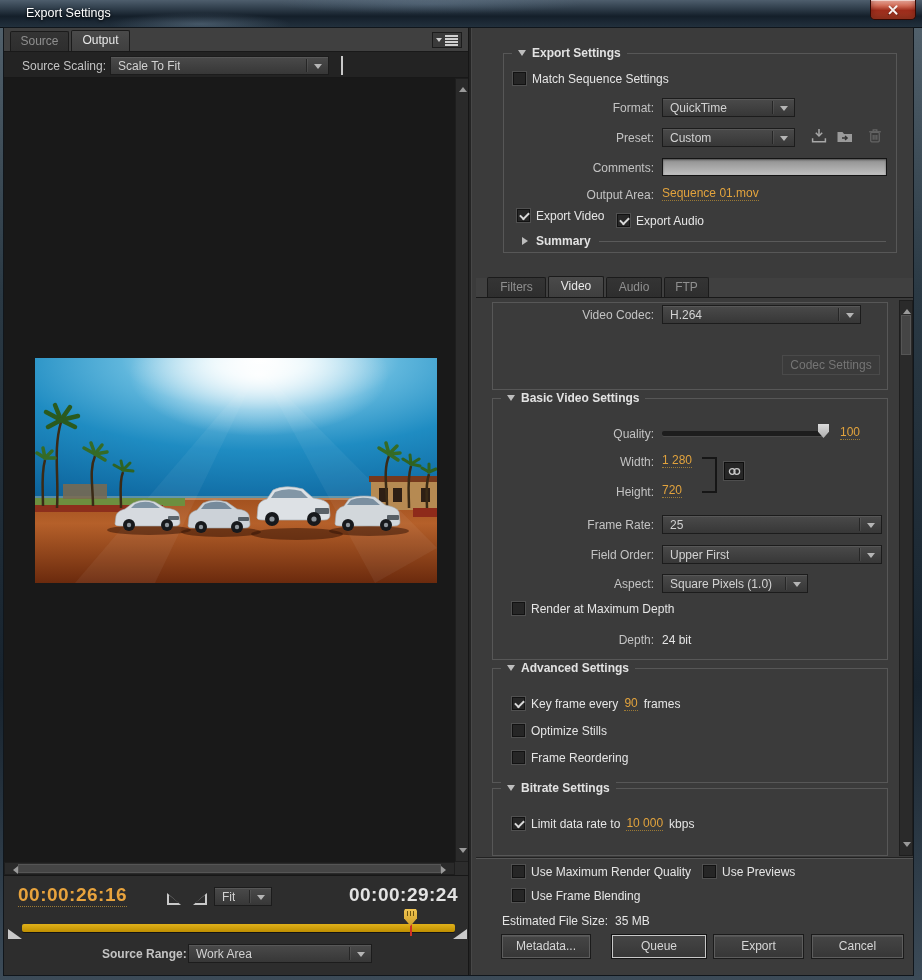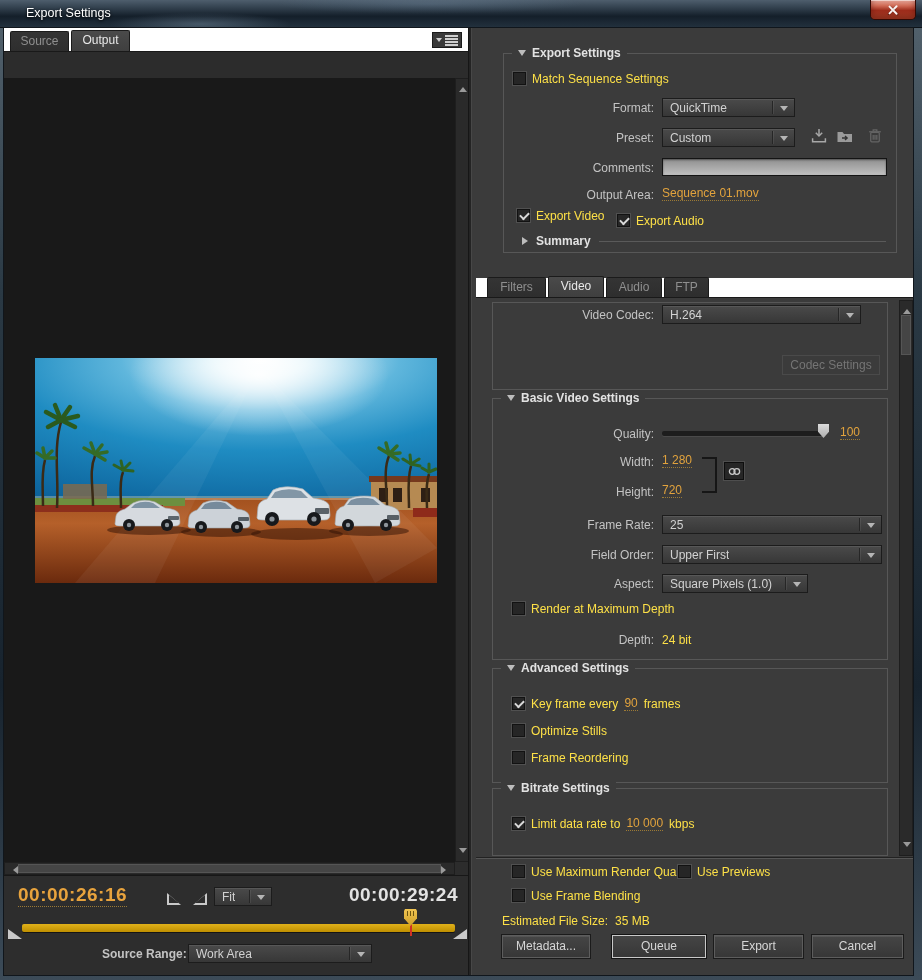--- a/index.html
+++ b/index.html
@@ -26,21 +26,21 @@
   .close-x::before,.close-x::after{content:'';position:absolute;left:4px;top:-1px;width:2.4px;height:12px;
     background:#fdf4f2;border-radius:1px;box-shadow:0 1px 1px rgba(0,0,0,.5);}
   .close-x::before{transform:rotate(45deg);} .close-x::after{transform:rotate(-45deg);}
   
   .dlg-body{position:absolute;left:4px;top:28px;width:909px;height:947px;background:#3b3b3b;outline:1px solid #10161c;}
   .left-panel{position:absolute;left:0;top:0;width:464px;height:947px;background:#2c2c2c;}
   .panel-divider{position:absolute;left:464px;top:0;width:4px;height:947px;background:#242424;border-left:1px solid #161616;border-right:1px solid #474747;}
   .right-panel{position:absolute;left:468px;top:0;width:441px;height:947px;background:#3b3b3b;}
   .rp{position:absolute;left:4px;top:0;right:0;bottom:0;}
   
-  .lbl{color:#fde047;}
+  .lbl{color:#e5e5e5;}
   .flabel{position:absolute;left:20px;width:158px;text-align:right;color:#c3c3c3;white-space:nowrap;}
   .hot{color:#e2a33d;border-bottom:1px dotted #9c7a35;line-height:13px;white-space:nowrap;cursor:pointer;}
   .dd{position:absolute;height:19px;background:linear-gradient(180deg,#4a4a4a,#373737);
     border:1px solid #1c1c1c;box-shadow:inset 0 1px 0 rgba(255,255,255,.08);
     display:flex;align-items:center;padding:0 26px 0 7px;color:#d2d2d2;cursor:pointer;overflow:hidden;}
   .dd::before{content:'';position:absolute;right:21px;top:2px;bottom:2px;width:1px;background:#262626;box-shadow:1px 0 0 rgba(255,255,255,.07);}
   .dd::after{content:'';position:absolute;right:6px;top:50%;margin-top:-2px;
     border:4px solid transparent;border-top:5px solid #b5b5b5;}
   .dd-text{white-space:nowrap;overflow:hidden;}
   .cbrow{position:absolute;display:flex;align-items:flex-start;gap:6px;line-height:14px;}
@@ -52,21 +52,21 @@
   .group-head{position:absolute;top:-8px;left:8px;display:flex;align-items:center;gap:6px;
     background:#3b3b3b;padding:0 6px;font-weight:bold;color:#e2e2e2;white-space:nowrap;}
   .tri-down{width:0;height:0;border-left:4px solid transparent;border-right:4px solid transparent;border-top:6px solid #bdbdbd;}
   .tri-right{width:0;height:0;border-top:4px solid transparent;border-bottom:4px solid transparent;border-left:6px solid #bdbdbd;}
   .btn{position:absolute;height:23px;background:linear-gradient(180deg,#454545,#373737);
     border:1px solid #5d5d5d;box-shadow:inset 0 1px 0 rgba(255,255,255,.09),0 0 0 1px #1b1b1b;
     color:#d6d6d6;text-align:center;line-height:21px;cursor:pointer;}
   .btn.default{border:1px solid #c9c9c9;box-shadow:0 0 0 1px #141414;}
   .btn.disabled{background:#3b3b3b;border:1px solid #4a4a4a;box-shadow:none;color:#757575;cursor:default;}
   
-  .tabstrip{position:absolute;background:#ffffff;border-bottom:1px solid #191919;}
+  .tabstrip{position:absolute;background:#404040;border-bottom:1px solid #191919;}
   .tab{position:absolute;bottom:0;height:20px;line-height:19px;text-align:center;
     background:linear-gradient(180deg,#343434,#2e2e2e);border:1px solid #1b1b1b;border-bottom:none;
     border-radius:2px 2px 0 0;color:#8f8f8f;cursor:pointer;}
   .tab.active{background:linear-gradient(180deg,#4a4a4a,#3f3f3f);color:#e8e8e8;height:21px;}
   
   .sbv{position:absolute;width:14px;background:#2a2a2a;border:1px solid #1e1e1e;}
   .sbh{position:absolute;height:13px;background:#2a2a2a;border:1px solid #1e1e1e;}
   .sb-arrow{position:absolute;width:0;height:0;border:4px solid transparent;}
   .sb-arrow.up{left:3px;top:4px;border-bottom:5px solid #9a9a9a;}
   .sb-arrow.down{left:3px;bottom:4px;border-top:5px solid #9a9a9a;}
@@ -128,20 +128,27 @@
     <div class="left-panel">
       <div class="tabstrip" style="left:0;top:0;width:464px;height:24px;">
         <div class="tab" style="left:6px;width:59px;">Source</div>
         <div class="tab active" style="left:67px;width:59px;">Output</div>
         <div class="pmenu" style="right:6px;top:4px;">
           <span class="t"></span>
           <span class="h"></span>
         </div>
       </div>
 
+      <div style="position:absolute;left:0;top:24px;width:464px;height:26px;background:#232323;border-bottom:1px solid #181818;">
+        <span class="row-lbl" style="left:18px;top:7px;position:absolute;">Source Scaling:</span>
+        <div class="dd" style="left:106px;top:4px;width:219px;">
+          <span class="dd-text">Scale To Fit</span>
+        </div>
+        <div class="vdivider" style="left:337px;top:4px;height:19px;"></div>
+      </div>
 
       <div class="viewport" style="left:0;top:50px;width:451px;height:784px;">
         <svg width="402" height="225" viewBox="0 0 402 225" style="position:absolute;left:31px;top:280px;">
           <defs>
             <radialGradient id="sky" cx="0.56" cy="0.02" r="1.15">
               <stop offset="0" stop-color="#ffffff"></stop>
                 <stop offset="0.1" stop-color="#d9f1f9"></stop>
               <stop offset="0.3" stop-color="#5fb6dc"></stop>
                 <stop offset="0.55" stop-color="#1f8cc2"></stop>
               <stop offset="1" stop-color="#0a5d96"></stop>
@@ -455,21 +462,21 @@
           <span class="sb-arrow up"></span>
           <span class="sb-arrow down"></span>
           <div class="sb-thumb" style="left:1px;right:1px;top:14px;height:40px;"></div>
         </div>
 
         <div style="position:absolute;left:0;top:830px;width:437px;height:117px;border-top:1px solid #565656;box-shadow:0 -1px 0 #222;">
           <div class="cbrow" style="left:36px;top:6px;">
             <span class="cb"></span>
             <span class="lbl">Use Maximum Render Quality</span>
           </div>
-          <div class="cbrow" style="left:202px;top:6px;">
+          <div class="cbrow" style="left:202px;top:6px;padding-left:25px;">
             <span class="cb"></span>
             <span class="lbl">Use Previews</span>
           </div>
           <div class="cbrow" style="left:36px;top:30px;">
             <span class="cb"></span>
             <span class="lbl">Use Frame Blending</span>
           </div>
           <div style="position:absolute;left:26px;top:55px;display:flex;gap:7px;">
             <span class="lbl">Estimated File Size:</span>
             <span class="lbl">35 MB</span>

